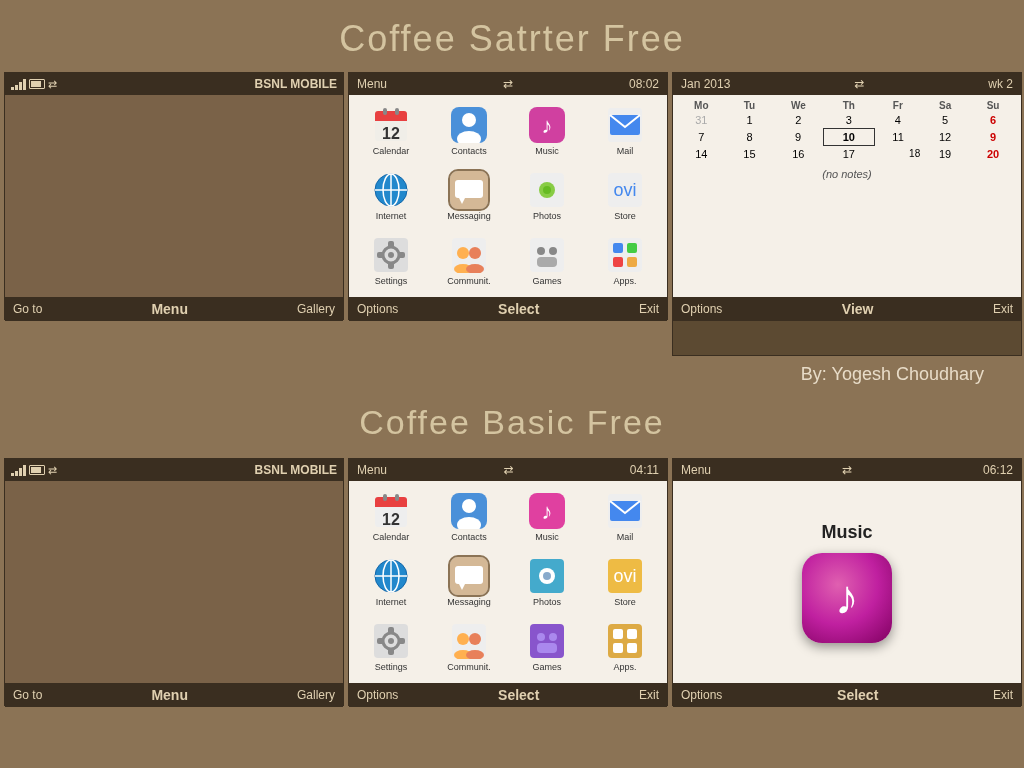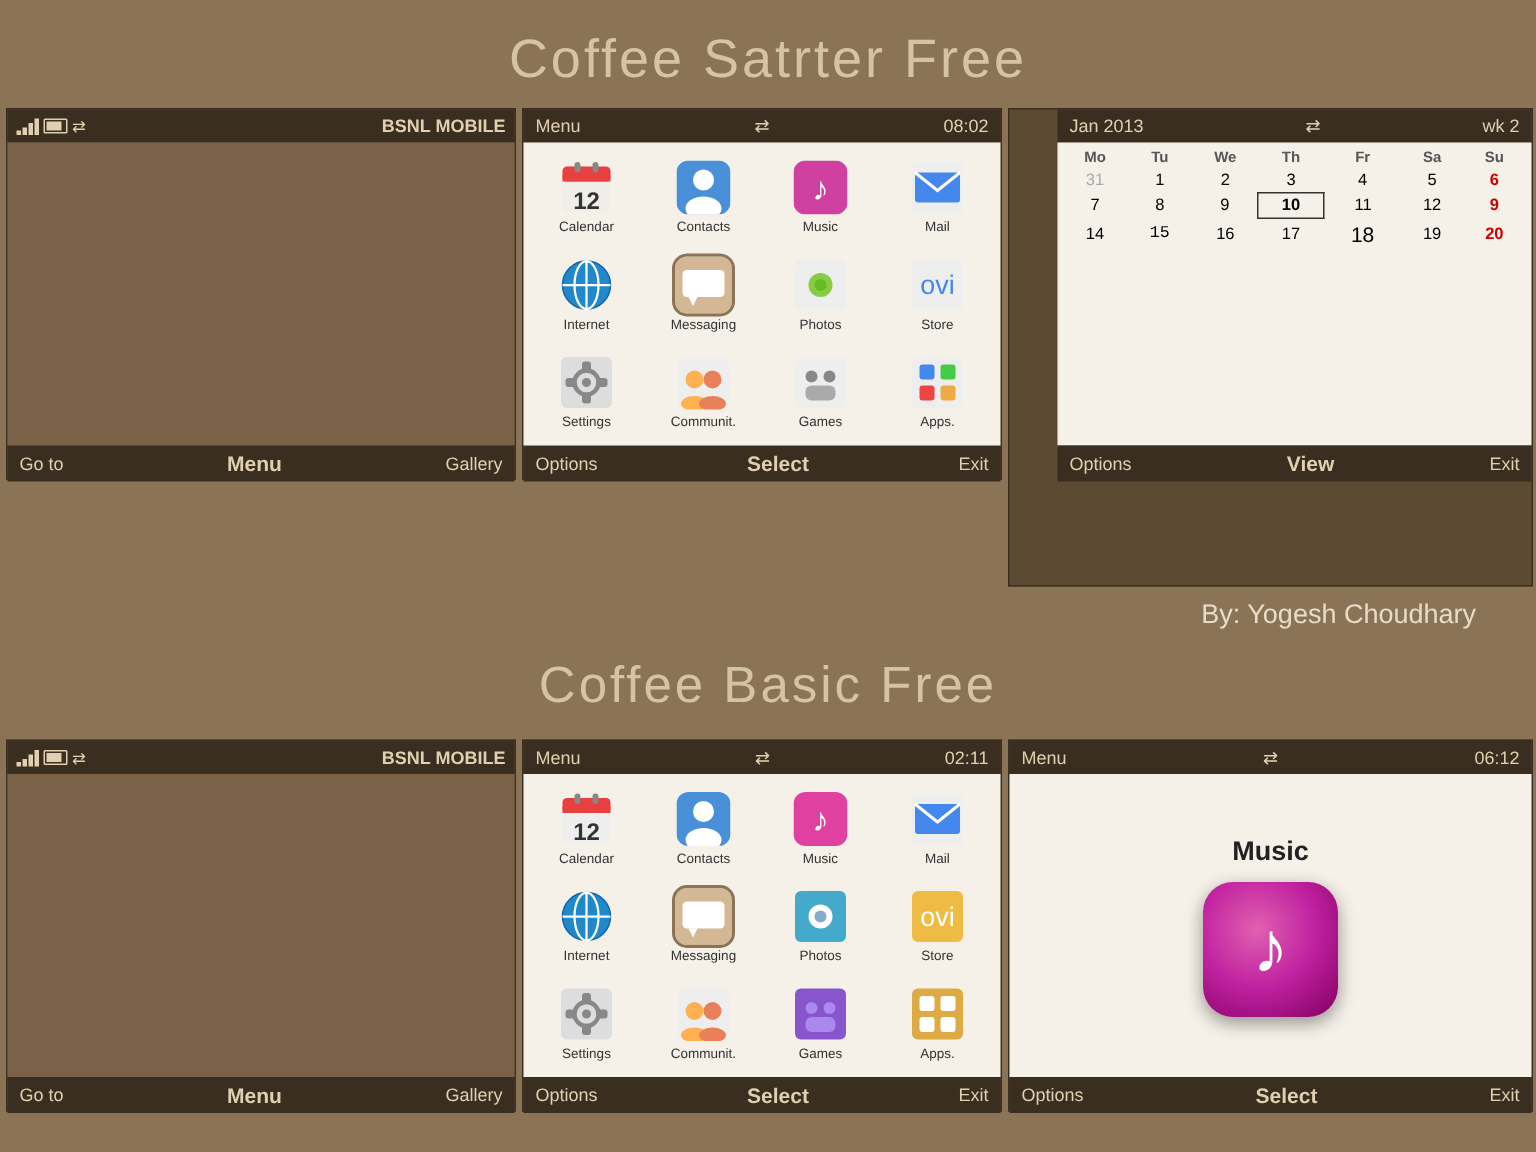--- a/index.html
+++ b/index.html
@@ -150,22 +150,21 @@
     }
 
     .app-icon.selected .icon-img {
       outline: 2px solid #8B7355;
       background: #D4B896 !important;
     }
 
     
     .calendar-screen {
       width: 350px;
-      height: 319px;
-      padding-left: 32px;
+      height: 284px;
     }
 
     .calendar-screen .cal-header {
       display: flex;
       justify-content: space-between;
       align-items: center;
       background: #3A2E20;
       color: #E0D0B0;
       font-size: 12px;
       padding: 3px 8px;
@@ -488,29 +487,30 @@
               <td style="text-align:center;font-size:11px;padding:2px 1px;cursor:pointer;">7</td>
               <td style="text-align:center;font-size:11px;padding:2px 1px;cursor:pointer;">8</td>
               <td style="text-align:center;font-size:11px;padding:2px 1px;cursor:pointer;">9</td>
               <td style="text-align:center;font-size:11px;padding:2px 1px;cursor:pointer;border:1px solid #333;font-weight:bold;">10</td>
               <td style="text-align:center;font-size:11px;padding:2px 1px;cursor:pointer;">11</td>
               <td style="text-align:center;font-size:11px;padding:2px 1px;cursor:pointer;">12</td>
               <td style="text-align:center;font-size:11px;padding:2px 1px;cursor:pointer;color:#CC0000;font-weight:bold;">9</td>
             </tr>
             <tr>
               <td style="text-align:center;font-size:11px;padding:2px 1px;cursor:pointer;">14</td>
-              <td style="text-align:center;font-size:11px;padding:2px 1px;cursor:pointer;font-family:Liberation Mono, monospace;">15</td>
+              <td style="text-align:center;font-size:11px;padding:2px 1px;cursor:pointer;">15</td>
               <td style="text-align:center;font-size:11px;padding:2px 1px;cursor:pointer;">16</td>
               <td style="text-align:center;font-size:11px;padding:2px 1px;cursor:pointer;">17</td>
-              <td style="text-align:center;font-size:14px;padding:2px 1px;cursor:pointer;">18</td>
+              <td style="text-align:right;font-size:10px;padding:2px 1px;cursor:pointer;">18</td>
               <td style="text-align:center;font-size:11px;padding:2px 1px;cursor:pointer;">19</td>
               <td style="text-align:center;font-size:11px;padding:2px 1px;cursor:pointer;color:#CC0000;font-weight:bold;">20</td>
             </tr>
           </tbody>
         </table>
+        <div style="margin-top:6px;font-size:11px;color:#555;text-align:center;font-style:italic;">(no notes)</div>
       </div>
     <div class="softkey-bar">
       <span>Options</span>
       <span class="center-key">View</span>
       <span>Exit</span>
     </div>
   </div>
 
 </div>
 
@@ -539,21 +539,21 @@
       <span>Go to</span>
       <span class="center-key">Menu</span>
       <span>Gallery</span>
     </div>
   </div>
 
   <div class="phone-screen menu-screen">
     <div class="menu-header">
       <span>Menu</span>
       <span>⇄</span>
-      <span>02:11</span>
+      <span>04:11</span>
     </div>
     <div class="menu-body-wrapper">
       <div class="menu-body" id="menu-body-bottom">
           <div class="app-icon">
       <div class="icon-img">
               <svg width="36" height="36" viewBox="0 0 36 36">
       <rect x="2" y="4" width="32" height="30" rx="3" fill="#EEE"></rect>
       <rect x="2" y="4" width="32" height="10" rx="3" fill="#E84040"></rect>
       <rect x="2" y="10" width="32" height="4" fill="#E84040"></rect>
       <text x="18" y="32" text-anchor="middle" font-size="16" font-weight="bold" fill="#333">12</text>

